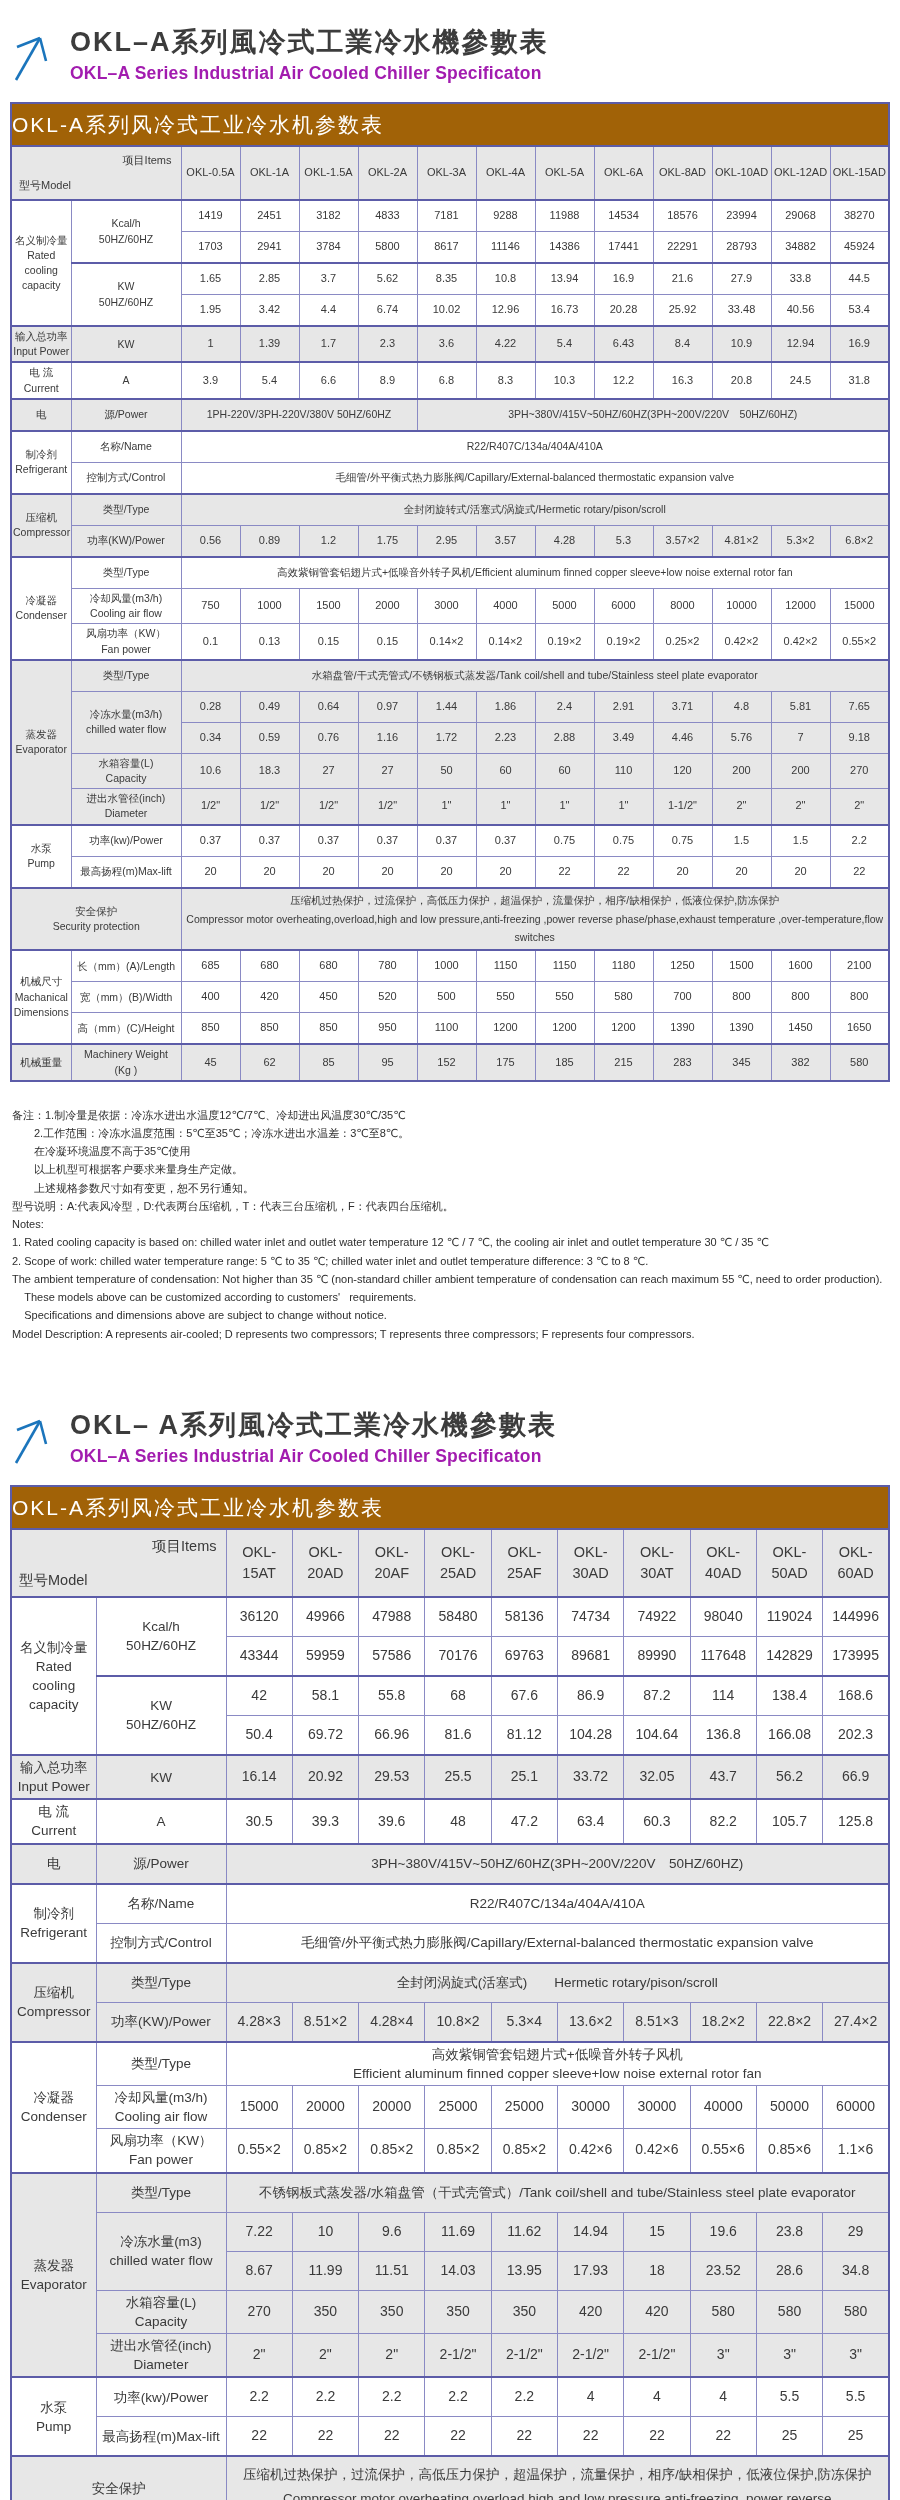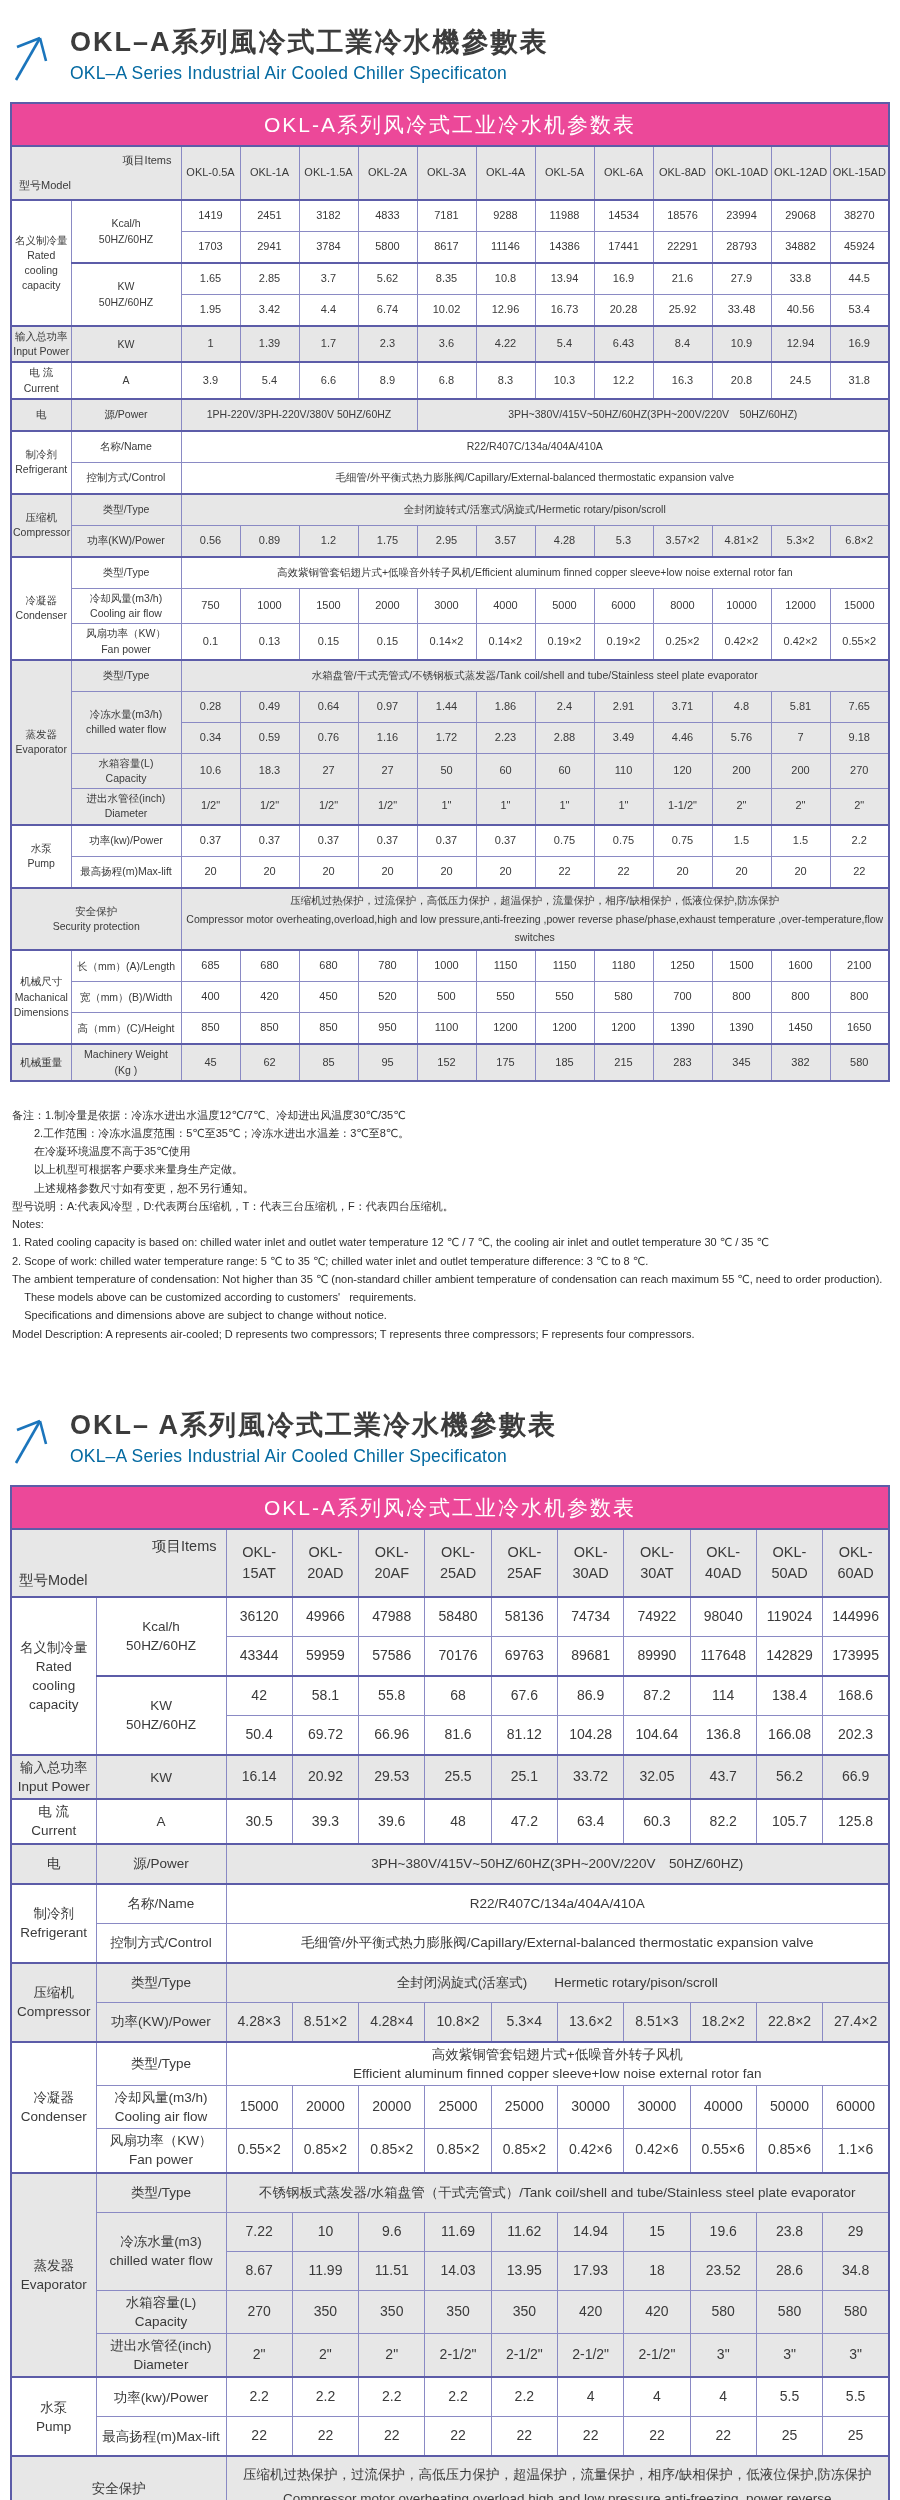--- a/index.html
+++ b/index.html
@@ -10,28 +10,28 @@
     -webkit-font-smoothing:antialiased;
   }
   .page{width:900px;}
 
   
   .sec-header{display:flex;align-items:flex-start;gap:16px;padding:24px 0 4px 14px;}
   .sec2 .sec-header{padding-top:64px;}
   .arrow{width:40px;height:52px;margin-top:6px;flex:0 0 auto;}
   .arrow path{stroke:#1b75bc;stroke-width:2.6;fill:none;}
   .titles .zh{font-size:27px;font-weight:600;color:#3c3c3c;letter-spacing:2px;}
-  .titles .en{font-size:17.5px;color:#0369a1;margin-top:3px;letter-spacing:.2px;}
+  .titles .en{font-size:17.5px;color:#a21caf;margin-top:3px;letter-spacing:.2px;font-weight:bold;}
 
   
   .tblwrap{width:880px;margin:14px auto 0;}
   .banner{
-    background:#ec4899;color:#ffffff;text-align:center;
+    background:#a16207;color:#ffffff;text-align:left;
     border:2px solid #5c5ca8;border-bottom:none;
-    font-size:21px;letter-spacing:2px;padding:7px 12px 6px;
+    font-size:21px;letter-spacing:2px;padding:7px 0 6px;
   }
   table.spec{
     width:880px;border-collapse:collapse;table-layout:fixed;
     border:2px solid #5c5ca8;
   }
   table.spec td{
     border:1px solid #8a8ac4;text-align:center;vertical-align:middle;
     padding:2px 1px;color:#3a3a3a;background:#ffffff;
   }
   tr.g td{background:#e7e7e7;}

